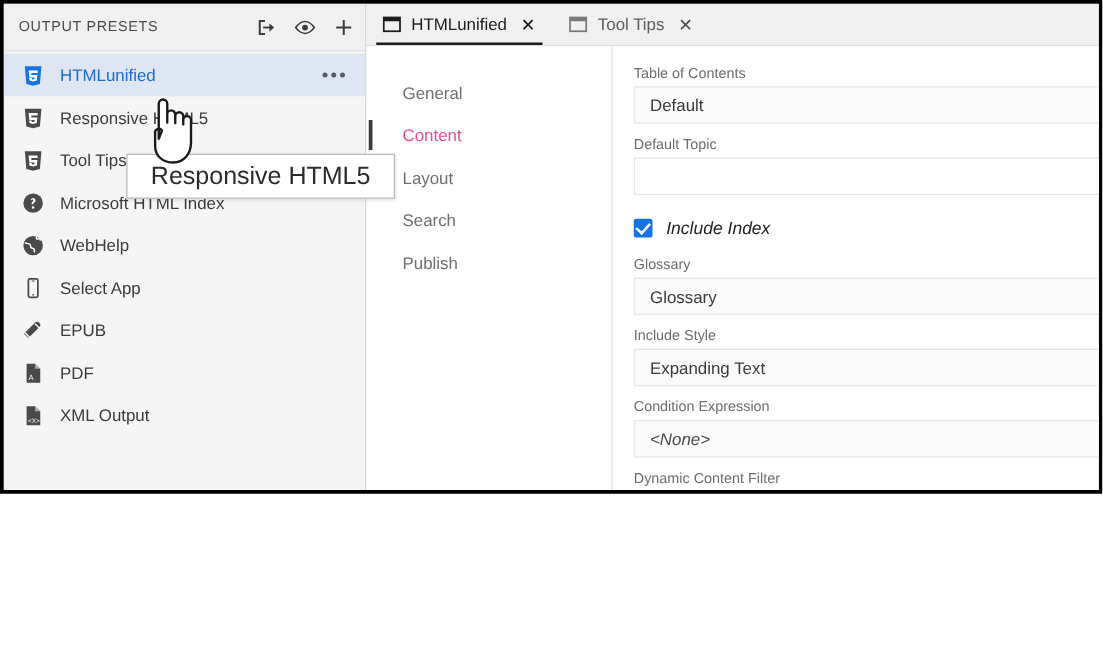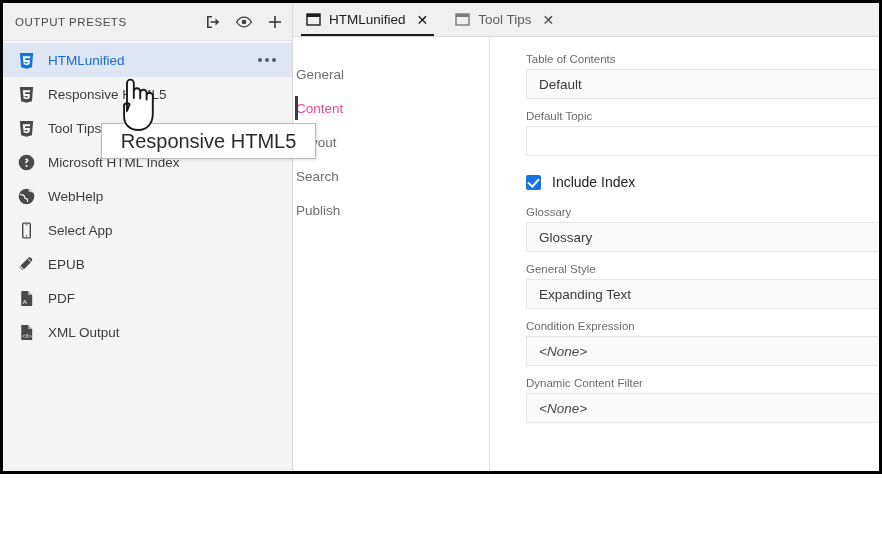--- a/index.html
+++ b/index.html
@@ -5,21 +5,21 @@
   * { box-sizing: border-box; margin: 0; padding: 0; }
   html, body {
     width: 882px; height: 537px;
     background: #ffffff;
     font-family: "Liberation Sans", sans-serif;
     overflow: hidden;
   }
 
   #app {
     position: relative;
-    width: 882px; height: 474px;
+    width: 882px; height: 395px;
     border: 3px solid #000000;
     background: #ffffff;
     overflow: hidden;
   }
 
   
   #left-panel {
     position: absolute;
     left: 0; top: 0;
     width: 290px; height: 531px;
@@ -116,39 +116,39 @@
     left: 291px; top: 34px;
     width: 196px; height: 497px;
     background: #ffffff;
     border-right: 1px solid #e0e0e0;
     padding-top: 20px;
   }
   .sec-item {
     position: relative;
     height: 34px;
     display: flex; align-items: center;
-    padding-left: 2px;
+    padding-left: 28px;
     font-size: 13.5px;
     color: #6e6e6e;
     cursor: pointer;
   }
   .sec-item.active { color: #ec4899; }
   .sec-item.active::before {
     content: ""; position: absolute;
     left: 1px; top: 5px; bottom: 5px;
     width: 3px; background: #3d3d3d;
   }
 
   
   #form-panel {
     position: absolute;
     left: 488px; top: 34px;
     width: 391px; height: 497px;
     background: #ffffff;
-    padding: 16px 0 0 35px;
+    padding: 16px 0 0 16px;
     overflow: hidden;
   }
   .field { margin-bottom: 11px; }
   .field-label {
     font-size: 11.5px;
     color: #6c6c6c;
     margin-bottom: 4px;
     display: block;
   }
   .field-box {
@@ -183,20 +183,21 @@
     left: 4px; top: 1.5px;
     width: 5px; height: 9px;
     border: solid #ffffff;
     border-width: 0 2px 2px 0;
     transform: rotate(42deg);
   }
   .chk-label {
     margin-left: 11px;
     font-size: 14px;
     color: #222;
+    font-style: italic;
   }
 
   
   #tooltip {
     position: absolute;
     left: 98px; top: 120px;
     width: 215px; height: 36px;
     background: #ffffff;
     border: 1px solid #b9b9b9;
     display: flex; align-items: center;
@@ -403,21 +404,21 @@
     </div>
 
     <div id="fields-bottom">
         <div class="field">
           <span class="field-label">Glossary</span>
           <div class="field-box ">
             <span>Glossary</span>
           </div>
         </div>
         <div class="field">
-          <span class="field-label">General Style</span>
+          <span class="field-label">Include Style</span>
           <div class="field-box ">
             <span>Expanding Text</span>
           </div>
         </div>
         <div class="field">
           <span class="field-label">Condition Expression</span>
           <div class="field-box placeholder">
             <span>&lt;None&gt;</span>
           </div>
         </div>

